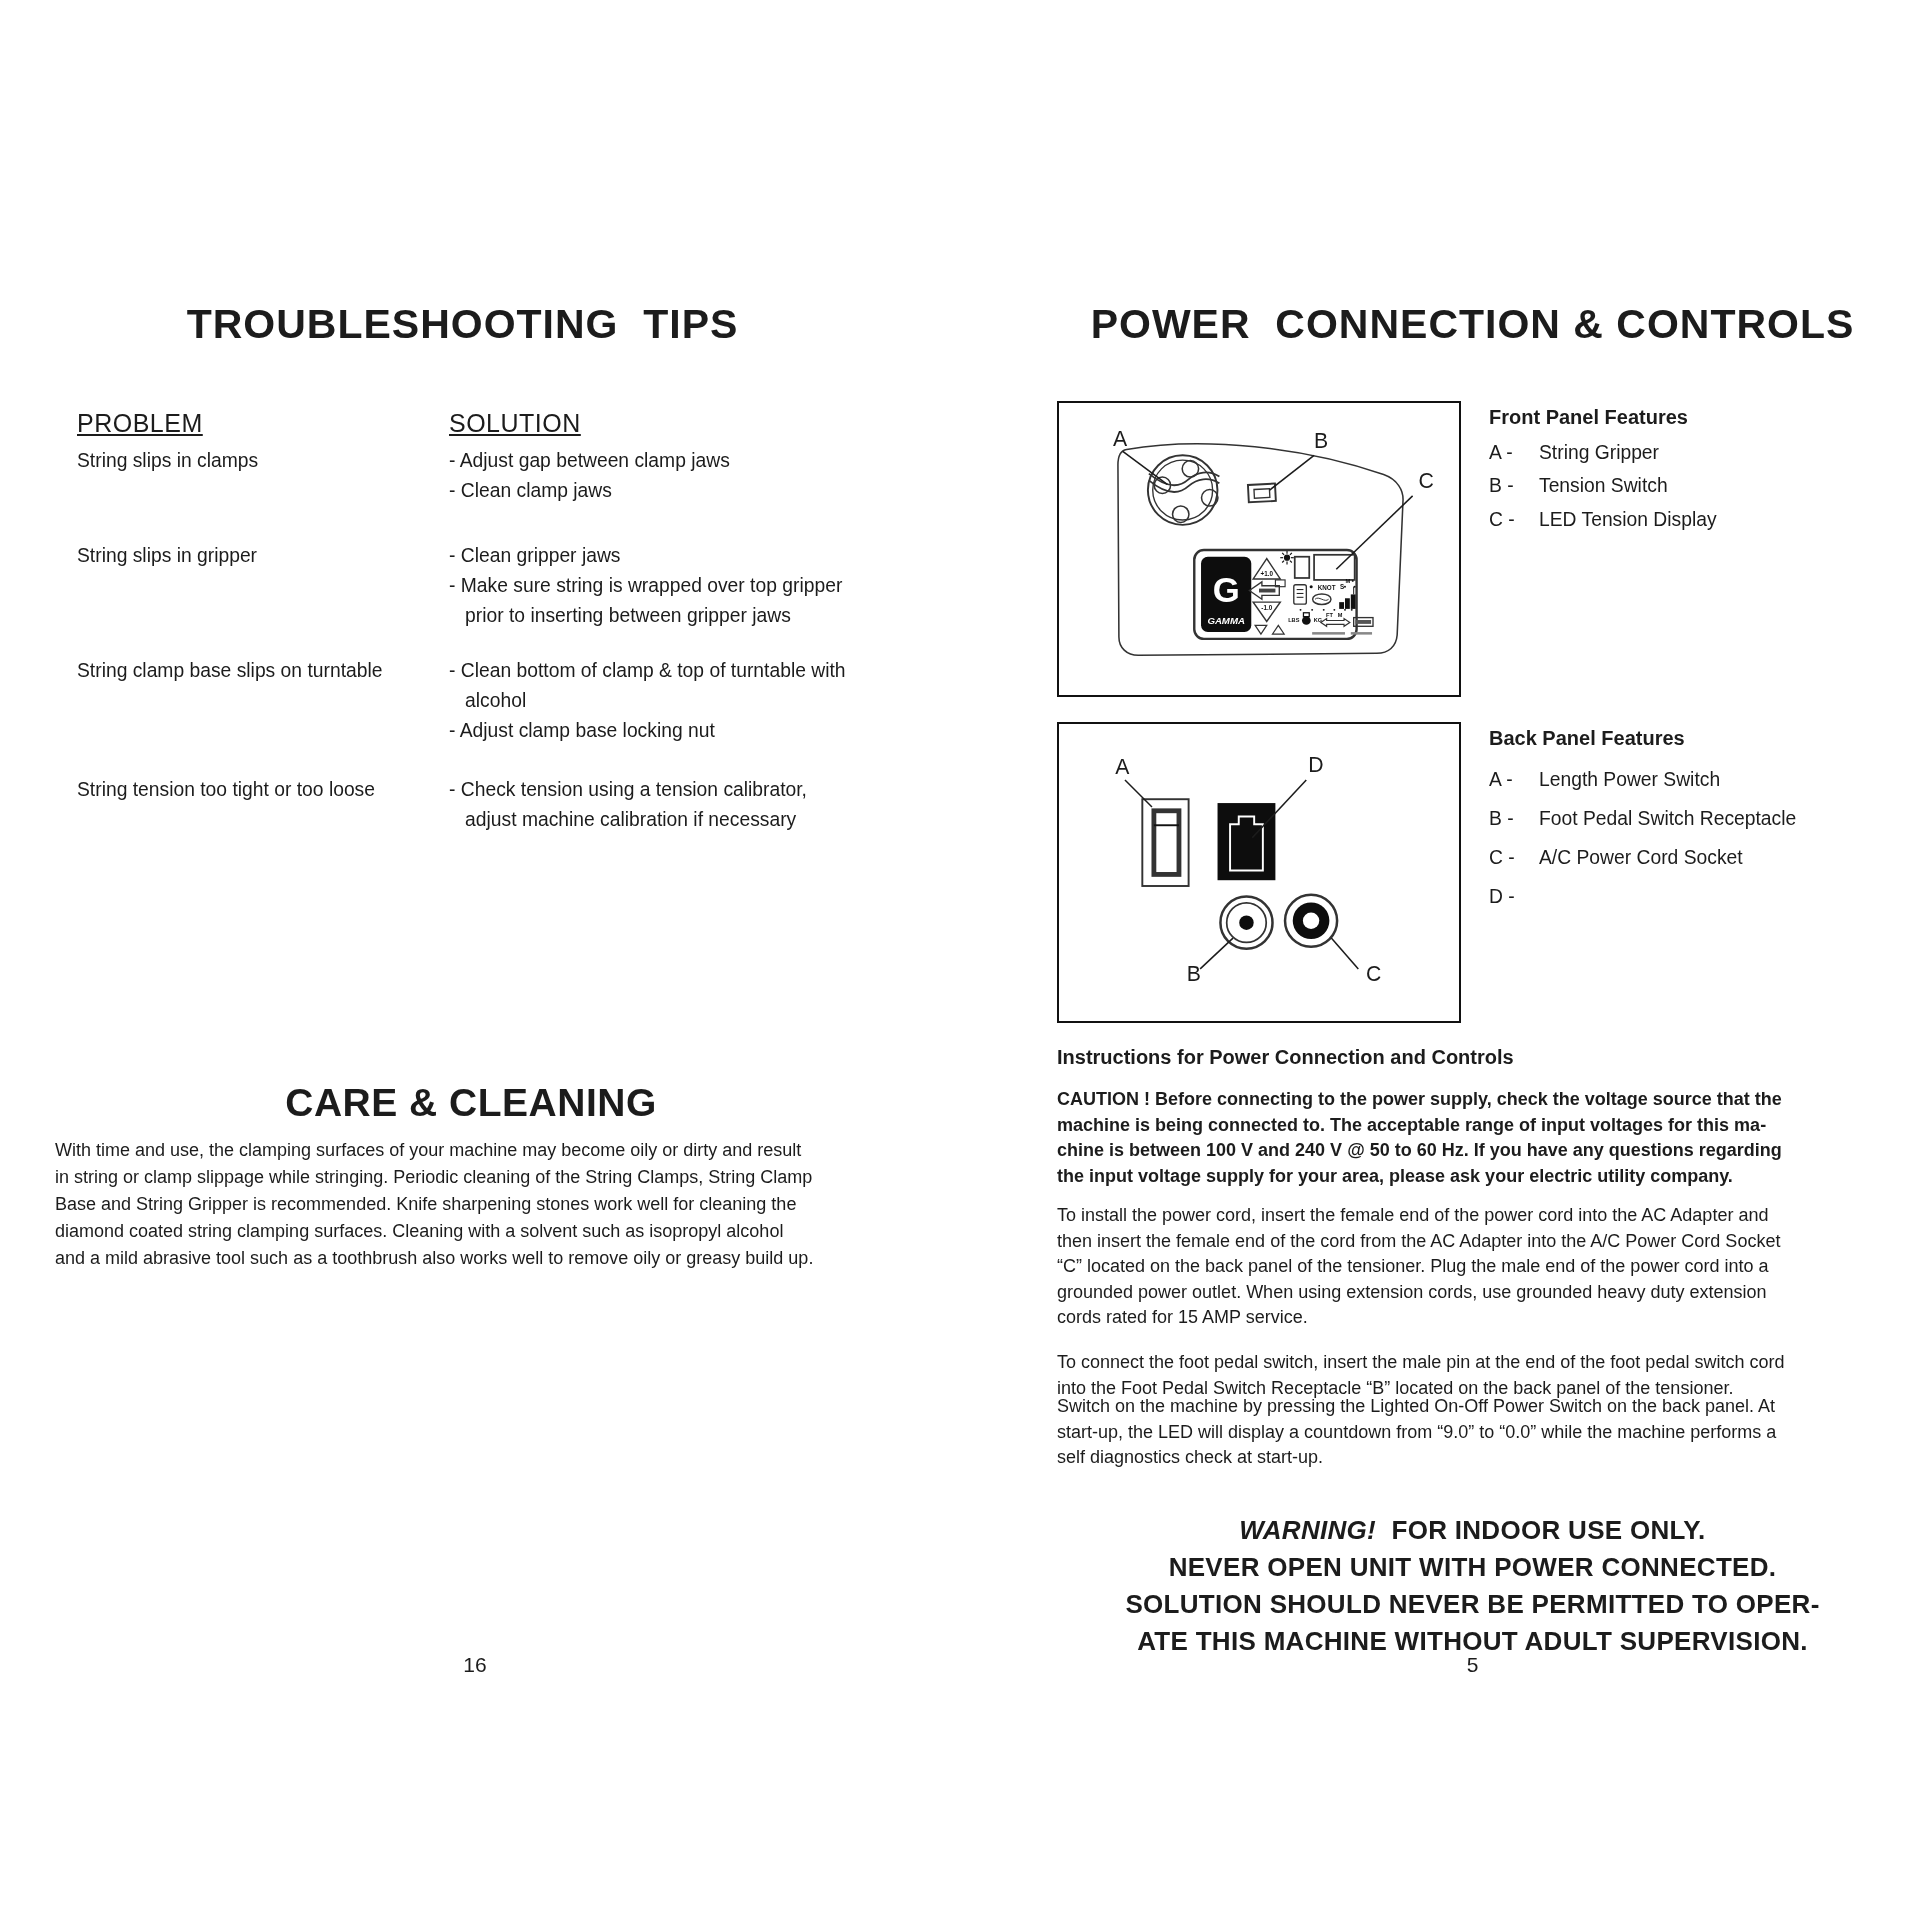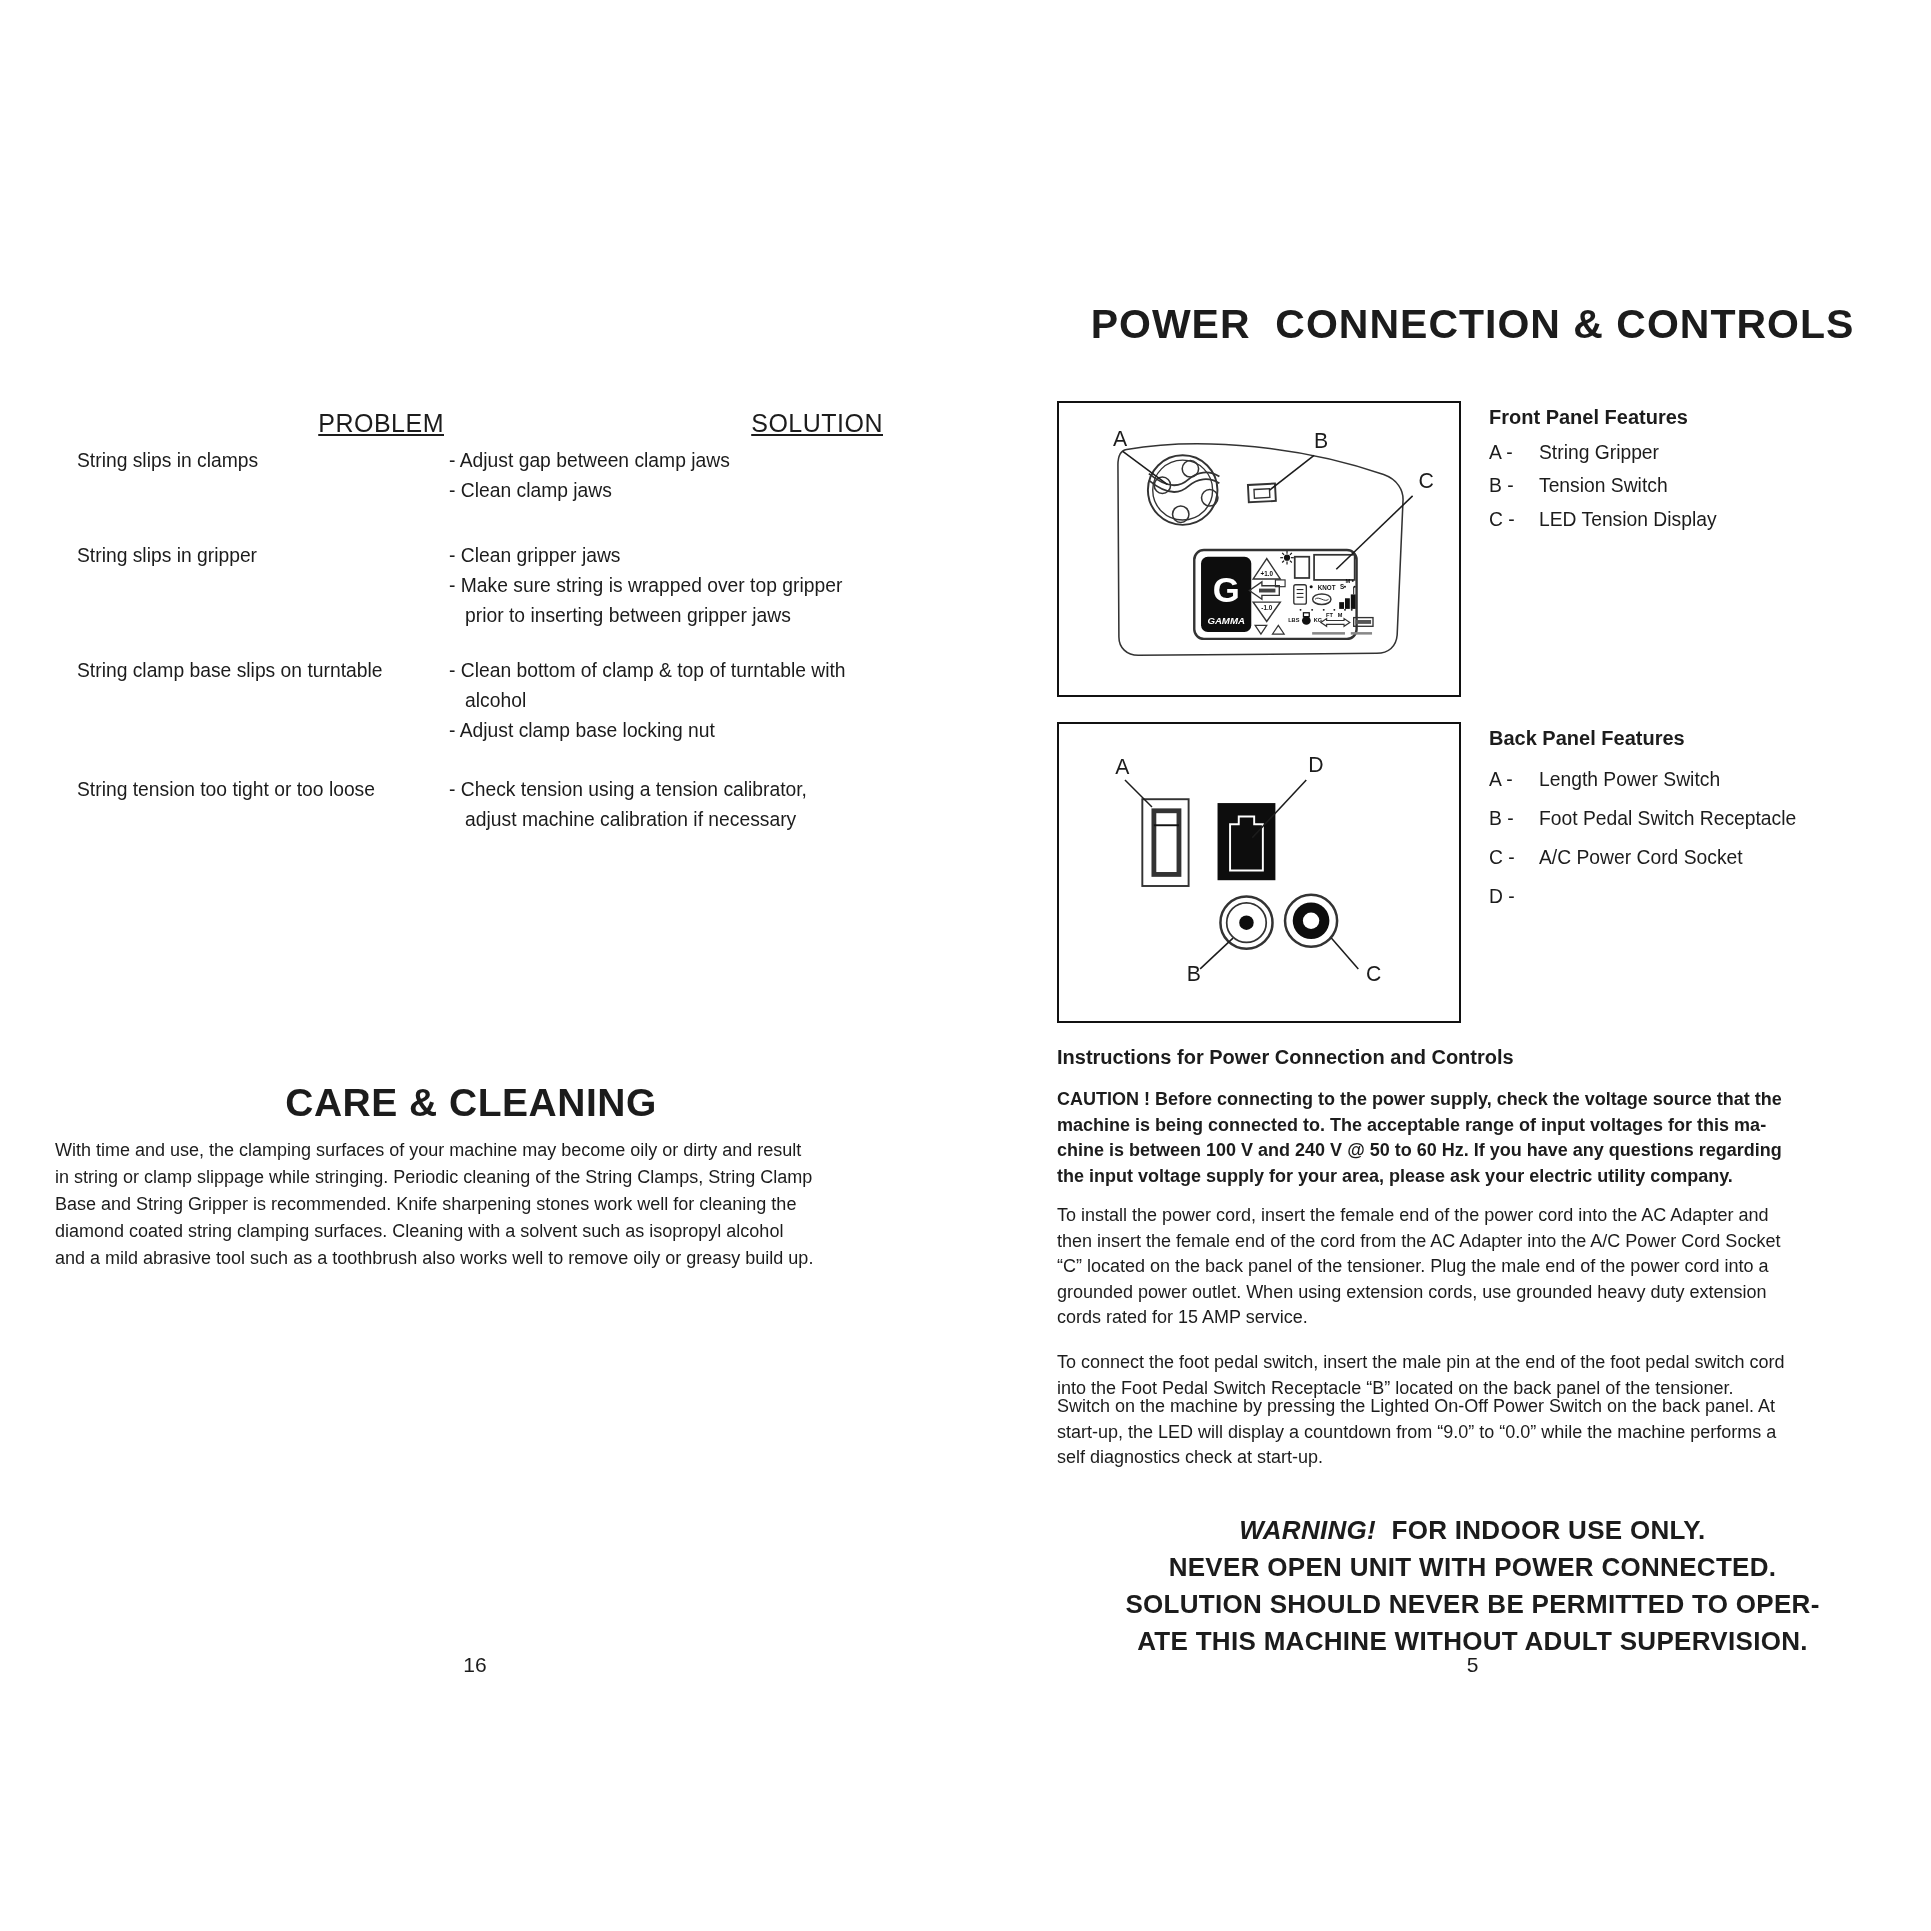--- a/index.html
+++ b/index.html
@@ -1,21 +1,21 @@
 <!DOCTYPE html>
 <html><head>
 <meta charset="utf-8">
 <style>
   html,body{margin:0;padding:0;background:#e8e8e8;}
   #canvas{position:relative;width:1931px;height:1931px;background:#ffffff;overflow:hidden;
           font-family:"Liberation Sans",sans-serif;color:#1c1c1c;}
   .abs{position:absolute;}
   
   .page-title{font-weight:bold;font-size:41px;letter-spacing:1px;text-align:center;white-space:pre;}
-  .col-header{font-size:25px;text-align:right;text-decoration:underline;letter-spacing:0.5px;}
+  .col-header{font-size:25px;text-align:left;text-decoration:underline;letter-spacing:0.5px;}
   .ts-table{left:77px;top:446px;width:821px;}
   .ts-row{display:flex;align-items:flex-start;}
   .ts-row .problem{width:372px;flex:none;font-size:19.3px;line-height:30px;}
   .ts-row .solutions{width:444px;flex:none;font-size:19.3px;line-height:30px;}
   .sol-line{white-space:pre-wrap;}
   .ts-row:nth-of-type(1){margin-bottom:35px;}
   .ts-row:nth-of-type(2){margin-bottom:25px;}
   .ts-row:nth-of-type(3){margin-bottom:29px;}
   .ts-row:nth-of-type(4){margin-bottom:37px;}
   .care-title{font-weight:bold;font-size:39px;text-align:center;letter-spacing:0.5px;}
@@ -37,20 +37,21 @@
   svg text{font-family:"Liberation Sans",sans-serif;}
   .callout{font-size:22px;fill:#1c1c1c;}
   .lead-line{stroke:#1c1c1c;stroke-width:1.6;}
   .thin{stroke:#333;fill:none;}
 </style>
 </head>
 <body>
 
 <div id="canvas">
 
+  <div class="abs page-title" style="left:57px;top:301px;width:811px;">TROUBLESHOOTING  TIPS</div>
 
   <div class="abs col-header" style="left:77px;top:409px;width:367px;">PROBLEM</div>
   <div class="abs col-header" style="left:449px;top:409px;width:434px;">SOLUTION</div>
 
   <div class="abs ts-table">
     <div class="ts-row">
       <div class="problem">String slips in clamps</div>
       <div class="solutions">
         <div class="sol-line">- Adjust gap between clamp jaws</div>
         <div class="sol-line">- Clean clamp jaws</div>

